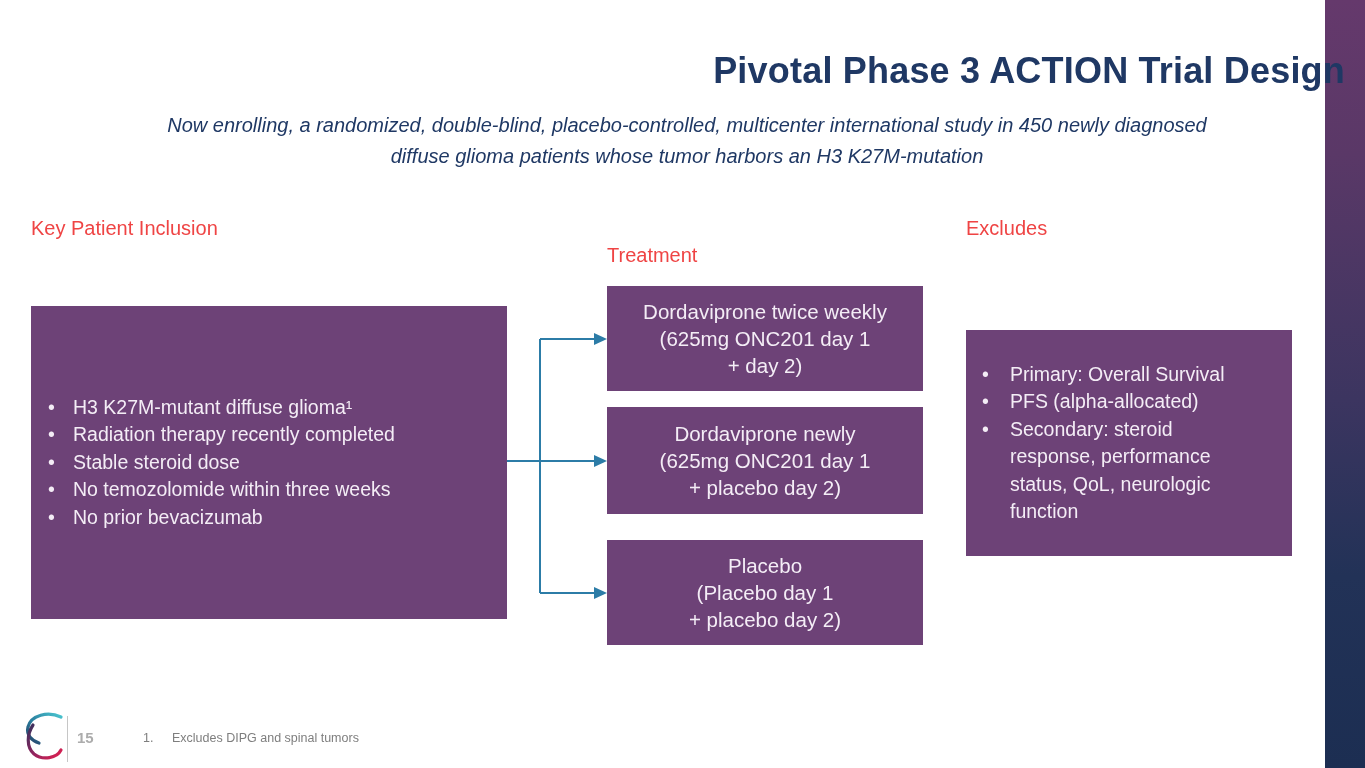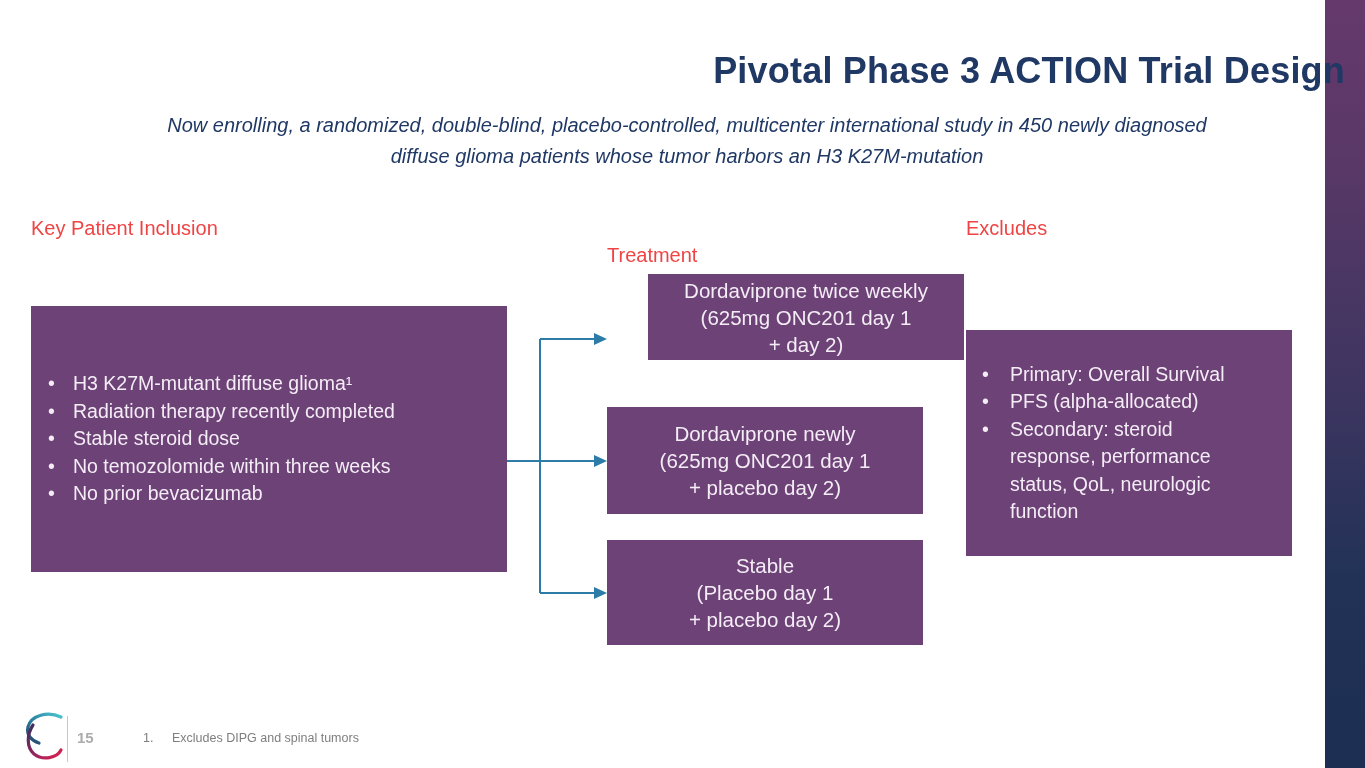--- a/index.html
+++ b/index.html
@@ -49,21 +49,21 @@
   .hdr-inclusion { left: 31px;  top: 217px; width: 476px; }
   .hdr-treatment { left: 607px; top: 220px; width: 316px; margin-top: 24px; }
   .hdr-endpoints { left: 966px; top: 217px; width: 300px; }
   .pbox {
     position: absolute;
     background: #6D4277;
     color: #F4EDF6;
   }
   .inclusion-box {
     left: 31px; top: 306px;
-    width: 476px; height: 266px;
+    width: 476px; height: 313px;
     display: flex; align-items: center;
   }
   .endpoints-box {
     left: 966px; top: 330px;
     width: 326px; height: 226px;
     display: flex; align-items: center;
   }
   .pbox ul { list-style: none; }
   .inclusion-box ul { padding-left: 17px; }
   .endpoints-box ul { padding-left: 16px; width: 100%; }
@@ -84,21 +84,21 @@
     left: 607px;
     width: 316px;
     background: #6D4277;
     color: #F4EDF6;
     display: flex; flex-direction: column;
     align-items: center; justify-content: center;
     text-align: center;
     font-size: 20.5px;
     line-height: 27px;
   }
-  .arm-1 { top: 274px; height: 86px; margin-left: 41px; }
+  .arm-1 { top: 286px; height: 105px; }
   .arm-2 { top: 407px; height: 107px; }
   .arm-3 { top: 540px; height: 105px; }
   .flow-arrows {
     position: absolute;
     left: 505px; top: 328px;
     width: 104px; height: 276px;
   }
   .footer-logo {
     position: absolute;
     left: 24px; top: 710px;
@@ -177,21 +177,21 @@
     <div>Dordaviprone twice weekly</div>
     <div>(625mg ONC201 day 1</div>
     <div>+ day 2)</div>
   </div>
   <div class="arm-box arm-2">
     <div>Dordaviprone newly</div>
     <div>(625mg ONC201 day 1</div>
     <div>+ placebo day 2)</div>
   </div>
   <div class="arm-box arm-3">
-    <div>Stable</div>
+    <div>Placebo</div>
     <div>(Placebo day 1</div>
     <div>+ placebo day 2)</div>
   </div>
 
   <div class="pbox endpoints-box">
     <ul>
       <li>Primary: Overall Survival</li>
       <li>PFS (alpha-allocated)</li>
       <li>Secondary: steroid response, performance status, QoL, neurologic function</li>
     </ul>

